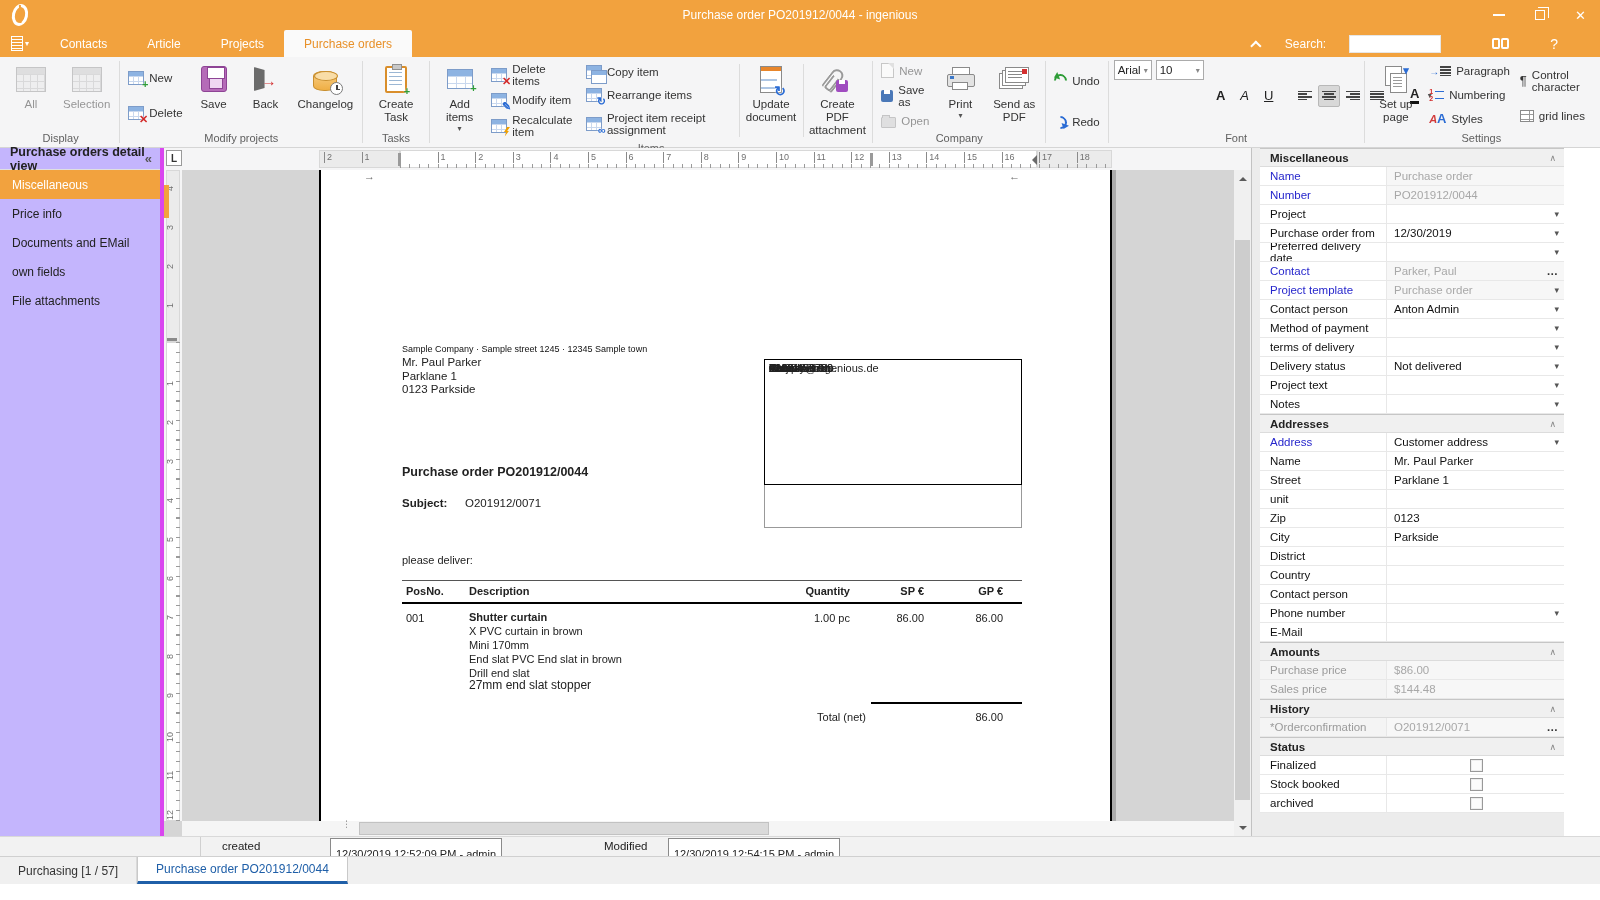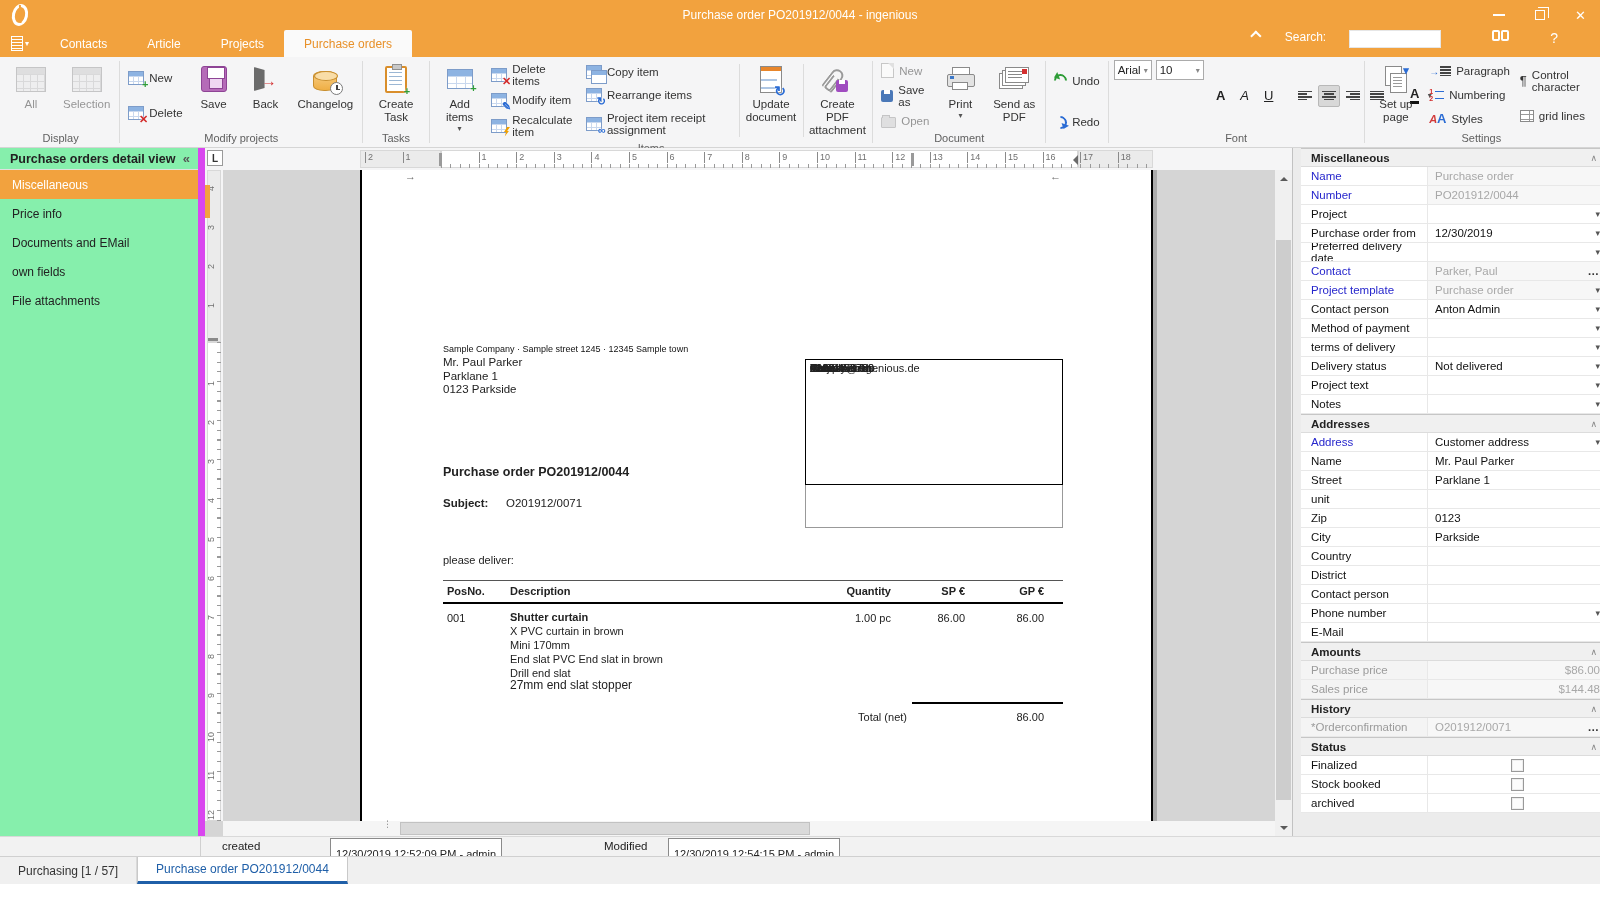--- a/index.html
+++ b/index.html
@@ -23,21 +23,21 @@
   
   .navbar { position:absolute; left:0; top:30px; width:1600px; height:27px; background:#F2A23E;
     display:flex; align-items:stretch; color:#fff; }
   .appmenu { width:40px; display:flex; align-items:center; justify-content:center; gap:2px; }
   .appmenu-ic { width:12px; height:15px; border:1px solid #fff; background:
      repeating-linear-gradient(to bottom, transparent 0 2px, #fff 2px 3px); }
   .appmenu-chev { font-size:8px; color:#fff; }
   .navtabs { display:flex; }
   .navtab { padding:0 20px; display:flex; align-items:center; font-size:12px; cursor:default; }
   .navtab.active { background:#FAFAFA; color:#E8912A; border-radius:2px 2px 0 0; }
-  .nav-right { position:absolute; right:42px; top:0; height:27px; display:flex; gap:23px; }
+  .nav-right { position:absolute; right:42px; top:0; height:27px; display:flex; align-items:center; gap:23px; }
   .chev-up { width:8px; height:8px; border-left:2px solid #fff; border-top:2px solid #fff; transform:rotate(45deg) translateY(3px); }
   .search-label { font-size:12px; color:#fff; }
   .search-input { width:92px; height:18px; border:1px solid #e6e6e6; background:#fff; font-size:11px; padding:0 3px; }
   .binoculars { display:flex; margin-left:28px; }
   .binoculars span { width:8px; height:11px; border:2px solid #fff; border-radius:2px; }
   .binoculars span + span { margin-left:1px; }
   .help-glyph { font-size:14px; color:#fff; margin-left:18px; }
 
   
   .ribbon { position:absolute; left:0; top:57px; width:1600px; height:91px; background:#F5F5F6;
@@ -143,21 +143,21 @@
   .gridico { width:14px; height:12px; border:1px solid #8a8a8a; flex:none; background:
     repeating-linear-gradient(to right, transparent 0 3.5px, #9a9a9a 3.5px 4.5px),
     repeating-linear-gradient(to bottom, transparent 0 3.5px, #9a9a9a 3.5px 4.5px), #fff; }
   .paraico { display:flex; align-items:center; gap:1px; flex:none; }
   .paraico .arr { color:#2B6CD4; font-size:10px; font-weight:bold; }
 
   
   .main { position:absolute; left:0; top:148px; width:1600px; height:688px; display:flex; }
 
   
-  .sidebar { width:205px; background:#86efac; border-right:7px solid #d946ef; flex:none; }
+  .sidebar { width:164px; background:#c4b5fd; border-right:4px solid #d946ef; flex:none; }
   .sb-header { height:22px; display:flex; align-items:center; justify-content:space-between; padding:0 8px 0 10px;
      font-weight:bold; font-size:12.5px; border-bottom:1px solid #E0E0E0; }
   .sb-collapse { color:#555; font-size:13px; }
   .sb-item { height:29px; display:flex; align-items:center; padding-left:12px; font-size:12px; color:#222; }
   .sb-item.active { background:#F2A23E; color:#fff; }
 
   
   .docarea { position:relative; width:1087px; flex:none; background:#F5F5F6; }
   .doc-accent { position:absolute; left:0; top:37px; width:5px; height:33px; background:#F2A23E; z-index:5; }
   .corner { position:absolute; left:2px; top:2px; width:16px; height:16px; border:1px solid #9a9a9a; background:#fff;
@@ -227,21 +227,21 @@
   .pg-header { height:19px; background:#F0F0F0; border-top:1px solid #C6C6C6; border-bottom:1px solid #DCDCDC;
      display:flex; align-items:center; justify-content:space-between; padding:0 8px 0 10px; font-weight:bold; font-size:11.5px; }
   .pg-collapse { color:#8a8a8a; font-size:9px; font-weight:normal; }
   .pg-row { height:19px; display:flex; background:#fff; border-bottom:1px solid #E8E8E8; font-size:11.5px; }
   .pg-label { width:127px; flex:none; padding-left:10px; display:flex; align-items:center; border-right:1px solid #E8E8E8; color:#111; overflow:hidden; }
   .pg-label.link { color:#2626CC; }
   .pg-label.muted { color:#9B9B9B; background:#F4F4F4; }
   .pg-value { flex:1; display:flex; align-items:center; padding:0 5px 0 7px; color:#111; overflow:hidden; }
   .pg-value.readonly .pg-valtext { color:#A8A8A8; }
   .pg-value.readonly { background:#F7F7F7; }
-  .pg-value.right .pg-valtext { text-align:right; }
+  .pg-value.right .pg-valtext { }
   .pg-value.center { justify-content:center; }
   .pg-valtext { flex:1; overflow:hidden; }
   .pg-drop { color:#555; font-size:9px; padding-left:4px; }
   .pg-ell { color:#333; font-weight:bold; letter-spacing:1px; padding-left:4px; }
   .pg-check { width:13px; height:13px; border:1px solid #999; background:#FCFCFC; box-shadow:inset 0 0 0 1px #EEE; flex:none; }
 
   
   .statusrow { position:absolute; left:0; top:836px; width:1600px; height:20px; background:#F2F2F2; border-top:1px solid #D9D9D9; font-size:11.5px; }
   .statusrow .lbl { position:absolute; top:3px; color:#222; }
   .statusrow .box { position:absolute; top:1px; width:172px; height:31px; background:#fff; border:1px solid #8a8a8a;
@@ -471,21 +471,21 @@
           <span class="ic">
               <span class="ic-send">
                 <span class="env e1"></span>
                 <span class="env e2"></span>
                 <span class="env e3"></span>
               </span>
             </span>
           <span>Send as PDF</span>
         </div>
       </div>
-      <div class="rgroup-label">Document</div>
+      <div class="rgroup-label">Company</div>
     </div>
     <div class="gsep"></div>
 
     <div class="rgroup">
       <div class="rgroup-content">
         <div class="smcol">
           <div class="btn-sm">
             <span class="arc green"></span>
             <span>Undo</span>
           </div>
@@ -918,27 +918,27 @@
             <span class="pg-valtext">0123</span>
           </div>
         </div>
         <div class="pg-row">
           <div class="pg-label">City</div>
           <div class="pg-value">
             <span class="pg-valtext">Parkside</span>
           </div>
         </div>
         <div class="pg-row">
+          <div class="pg-label">District</div>
+          <div class="pg-value">
+            <span class="pg-valtext"></span>
+          </div>
+        </div>
+        <div class="pg-row">
           <div class="pg-label">Country</div>
-          <div class="pg-value">
-            <span class="pg-valtext"></span>
-          </div>
-        </div>
-        <div class="pg-row">
-          <div class="pg-label">District</div>
           <div class="pg-value">
             <span class="pg-valtext"></span>
           </div>
         </div>
         <div class="pg-row">
           <div class="pg-label">Contact person</div>
           <div class="pg-value">
             <span class="pg-valtext"></span>
           </div>
         </div>

